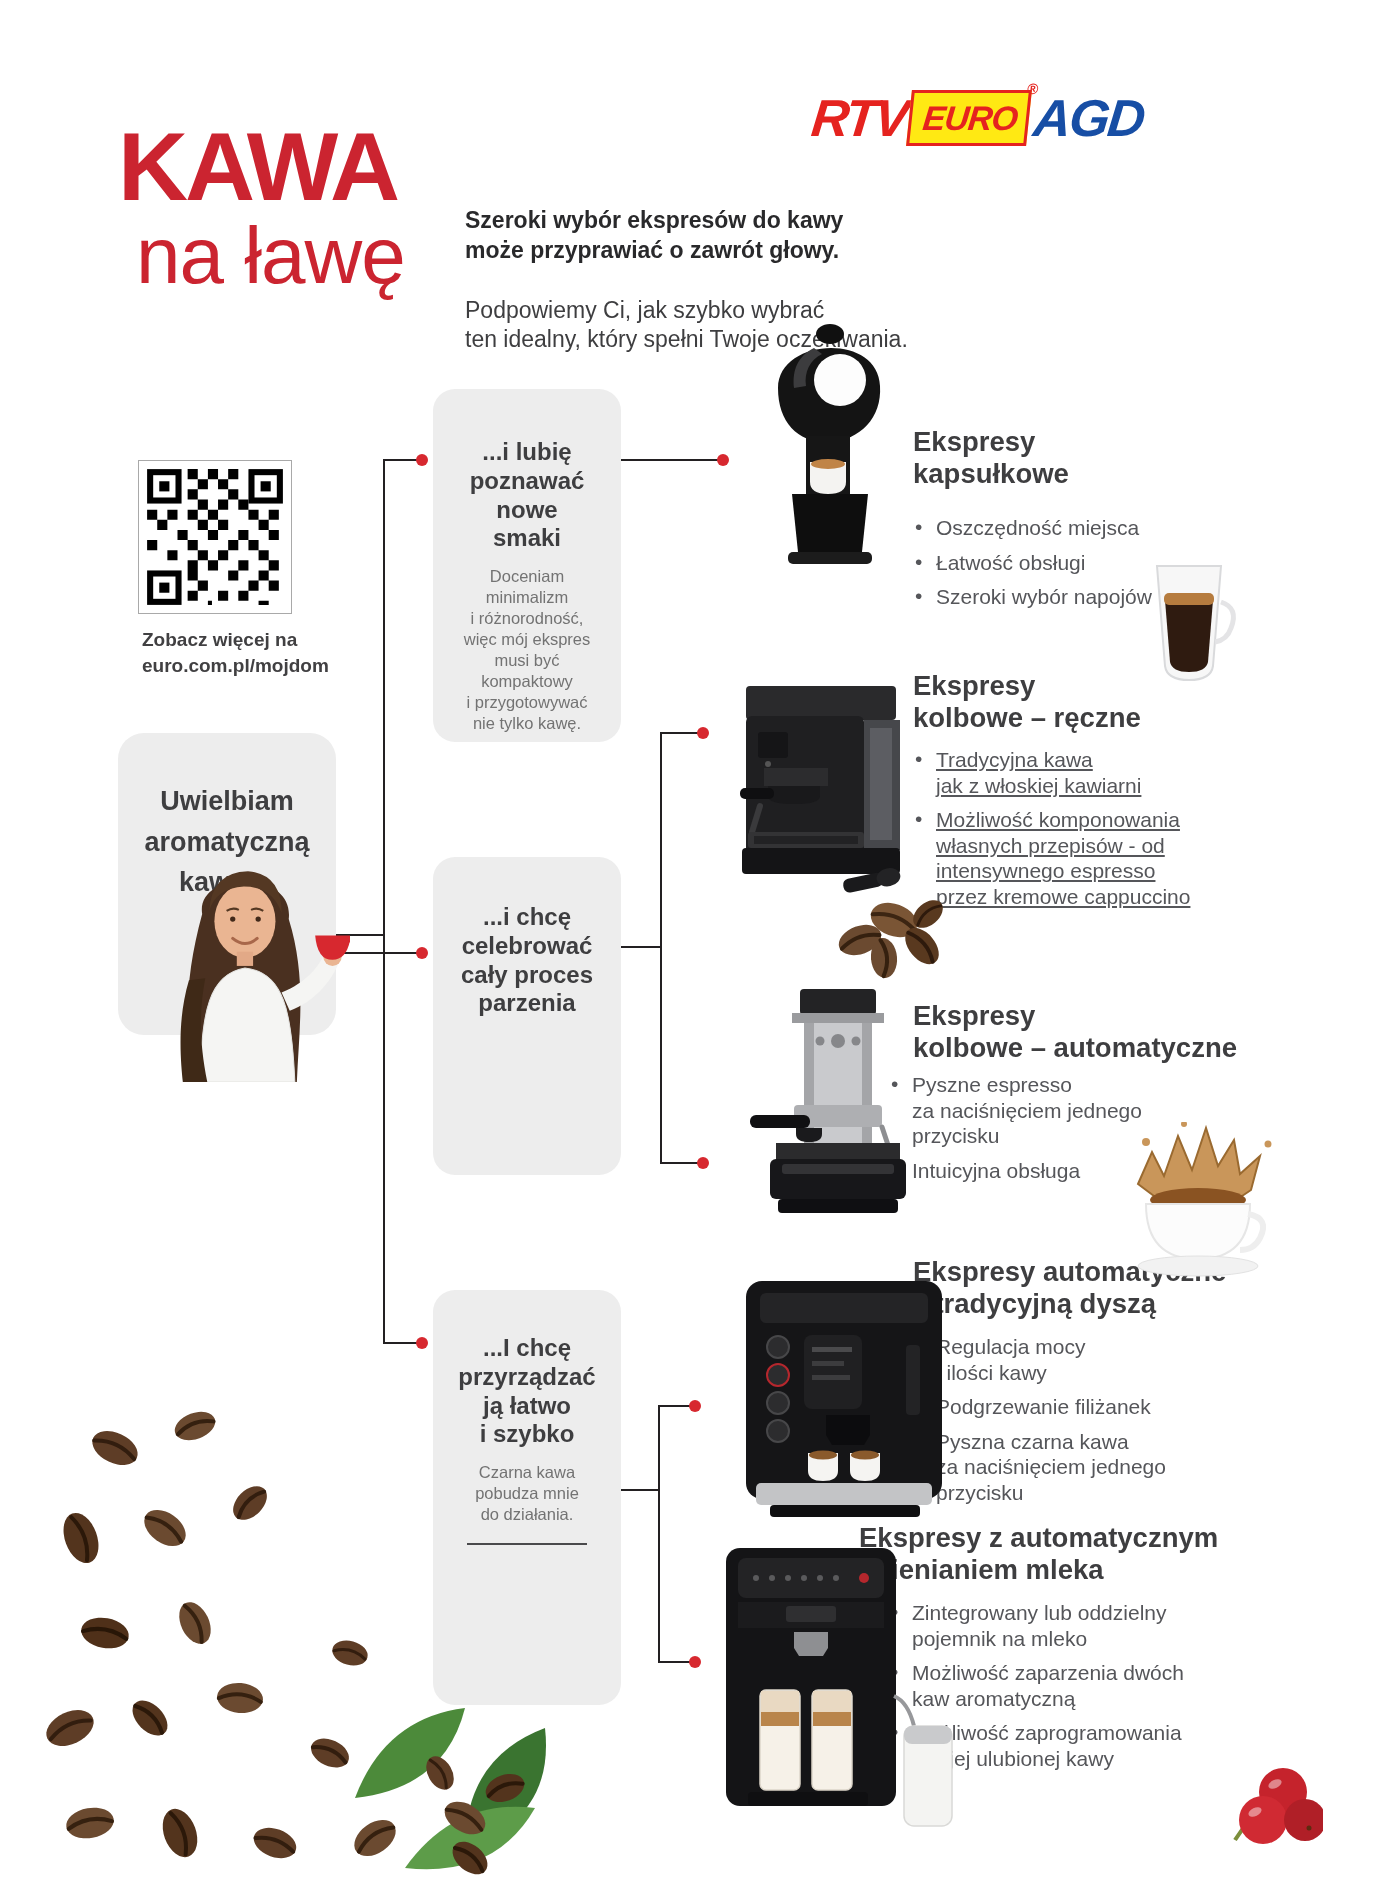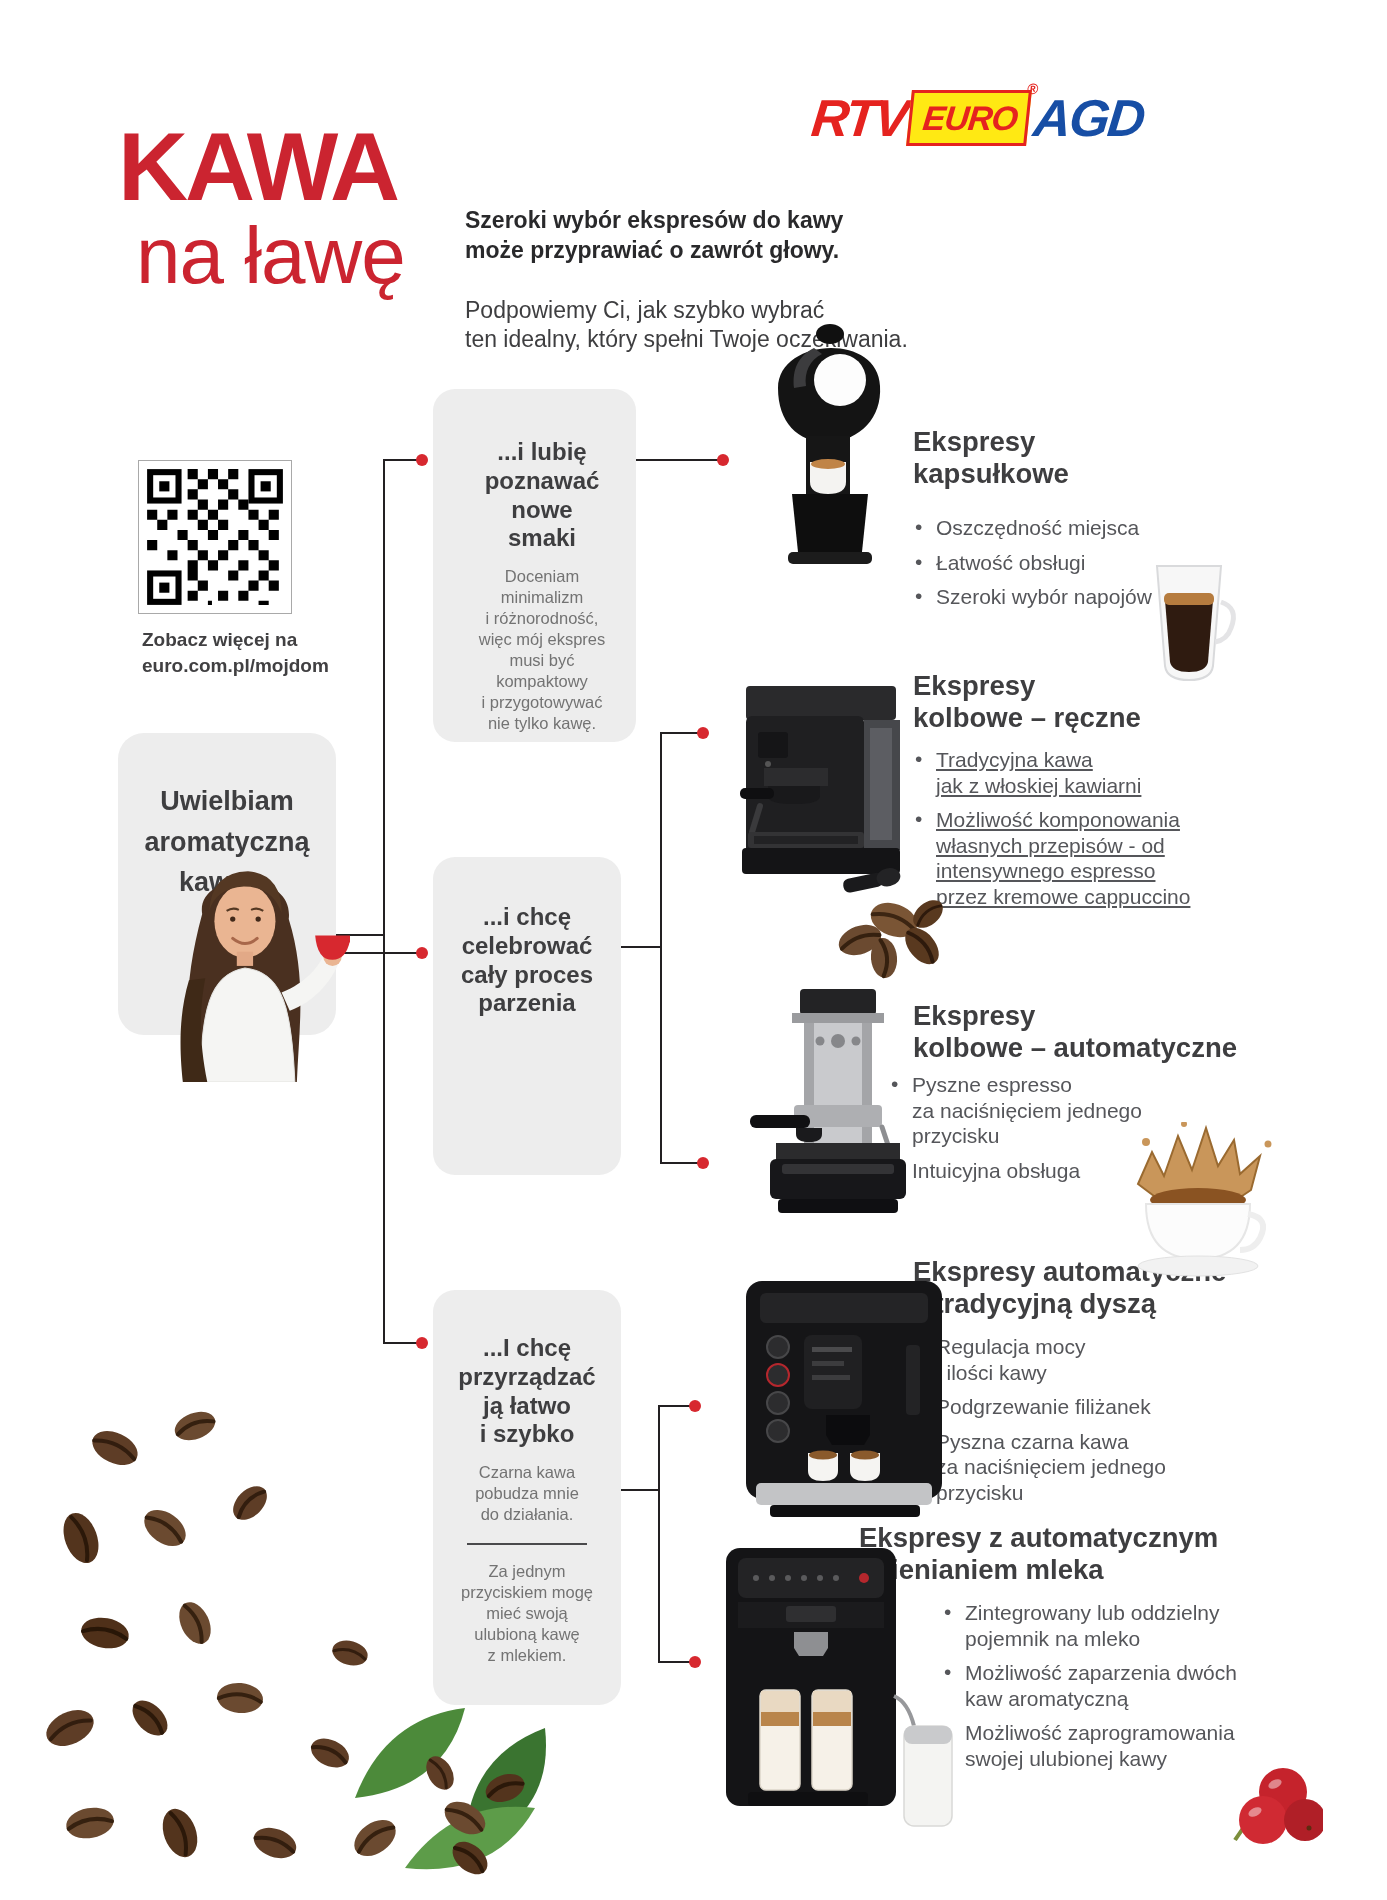--- a/index.html
+++ b/index.html
@@ -116,21 +116,21 @@
   <div class="dot" style="left:697px;top:727px;"></div>
   <div class="cl" style="left:660px;top:1162px;width:42px;height:2px;"></div>
   <div class="dot" style="left:697px;top:1157px;"></div>
   <div class="cl" style="left:621px;top:1489px;width:39px;height:2px;"></div>
   <div class="cl" style="left:658px;top:1406px;width:2px;height:257px;"></div>
   <div class="cl" style="left:658px;top:1405px;width:36px;height:2px;"></div>
   <div class="dot" style="left:689px;top:1400px;"></div>
   <div class="cl" style="left:658px;top:1661px;width:36px;height:2px;"></div>
   <div class="dot" style="left:689px;top:1656px;"></div>
 
-  <div class="bubble" style="left:433px;top:389px;width:188px;height:353px;border-radius:22px;padding-left:15px;">
+  <div class="bubble" style="left:433px;top:389px;width:188px;height:353px;border-radius:22px;">
     <div class="bub-title" style="padding-top:49px;">...i lubię
 poznawać
 nowe
 smaki</div>
     <div class="bub-body">Doceniam
 minimalizm
 i różnorodność,
 więc mój ekspres
 musi być
 kompaktowy
@@ -147,25 +147,20 @@
 
   <div class="bubble" style="left:433px;top:1290px;width:188px;height:415px;border-radius:22px;">
     <div class="bub-title" style="padding-top:44px;">...I chcę
 przyrządzać
 ją łatwo
 i szybko</div>
     <div class="bub-body">Czarna kawa
 pobudza mnie
 do działania.</div>
     <div class="bub-div"></div>
-    <div class="bub-body" style="margin-top:0;">Za jednym
-przyciskiem mogę
-mieć swoją
-ulubioną kawę
-z mlekiem.</div>
   </div>
 
   <h2 class="abs sec-title" style="left:913px;top:426px;">Ekspresy
 kapsułkowe</h2>
   <ul class="abs blist" style="left:913px;top:495px;width:400px;margin-top:20px;">
     <li><span class="btext">Oszczędność miejsca</span></li>
     <li><span class="btext">Łatwość obsługi</span></li>
     <li><span class="btext">Szeroki wybór napojów</span></li>
   </ul>
 
@@ -309,21 +304,21 @@
     <path d="M78 178 h30 v18 q0 10 -15 10 q-15 0 -15 -10 z" fill="#f5f4f2"></path>
     <ellipse cx="93" cy="180" rx="14" ry="4.5" fill="#8a5a2c"></ellipse>
     <path d="M120 178 h30 v18 q0 10 -15 10 q-15 0 -15 -10 z" fill="#f5f4f2"></path>
     <ellipse cx="135" cy="180" rx="14" ry="4.5" fill="#8a5a2c"></ellipse>
     <rect x="26" y="208" width="176" height="22" rx="5" fill="#c3c4c6"></rect>
     <rect x="40" y="230" width="150" height="12" rx="4" fill="#0e0e10"></rect>
   </svg>
 
   <h2 class="abs sec-title" style="left:859px;top:1522px;">Ekspresy z automatycznym
 spienianiem mleka</h2>
-  <ul class="abs blist" style="left:942px;top:1600px;width:400px;">
+  <ul class="abs blist" style="left:889px;top:1600px;width:400px;">
     <li><span class="btext">Zintegrowany lub oddzielny
 pojemnik na mleko</span></li>
     <li><span class="btext">Możliwość zaparzenia dwóch
 kaw aromatyczną</span></li>
     <li><span class="btext">Możliwość zaprogramowania
 swojej ulubionej kawy</span></li>
   </ul>
 
   <svg class="photo" style="left:708px;top:1540px;" width="250" height="310" viewBox="0 0 250 310">
     <rect x="18" y="8" width="170" height="258" rx="14" fill="#141416"></rect>

